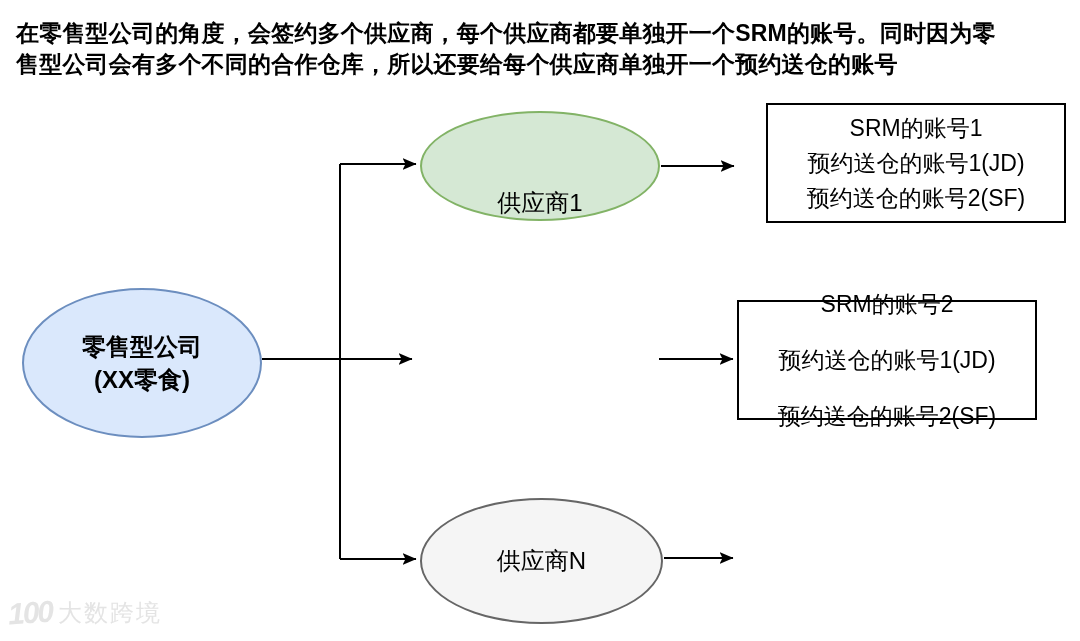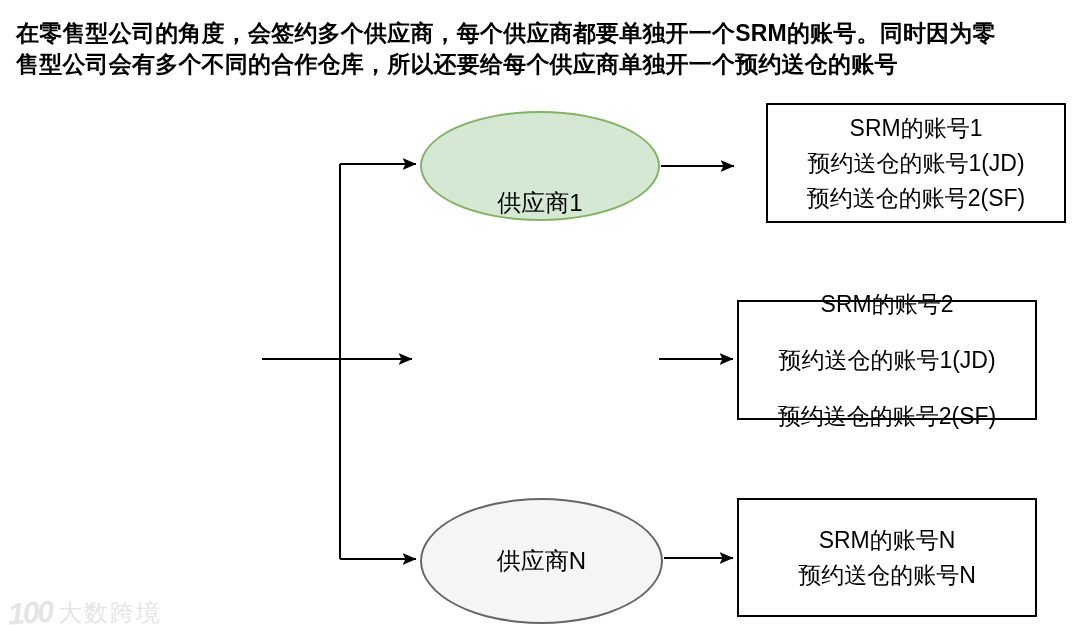--- a/index.html
+++ b/index.html
@@ -142,20 +142,24 @@
 
     <line x1="340" y1="559" x2="416" y2="559" stroke="#000000" stroke-width="2" marker-end="url(#arrowhead)"></line>
 
     <line x1="661" y1="166" x2="734" y2="166" stroke="#000000" stroke-width="2" marker-end="url(#arrowhead)"></line>
 
     <line x1="659" y1="359" x2="733" y2="359" stroke="#000000" stroke-width="2" marker-end="url(#arrowhead)"></line>
 
     <line x1="664" y1="558" x2="733" y2="558" stroke="#000000" stroke-width="2" marker-end="url(#arrowhead)"></line>
   </svg>
 
+  <div class="node ellipse root-ellipse">
+    <div>零售型公司</div>
+    <div>(XX零食)</div>
+  </div>
 
   <div class="node ellipse supplier supplier-1">
     <span>供应商1</span>
   </div>
 
 
   <div class="node ellipse supplier supplier-n">
     <span>供应商N</span>
   </div>
 
@@ -164,23 +168,19 @@
     <div>预约送仓的账号1(JD)</div>
     <div>预约送仓的账号2(SF)</div>
   </div>
 
   <div class="node account-box account-2">
     <div>SRM的账号2</div>
     <div>预约送仓的账号1(JD)</div>
     <div>预约送仓的账号2(SF)</div>
   </div>
 
-  <div class="node account-box account-3">
-    <div>SRM的账号N</div>
-    <div>预约送仓的账号N</div>
-  </div>
 
   <div class="watermark">
     <span class="wm-logo">100</span>
     <span class="wm-text">大数跨境</span>
   </div>
 
 </div>
 
 </body></html>

